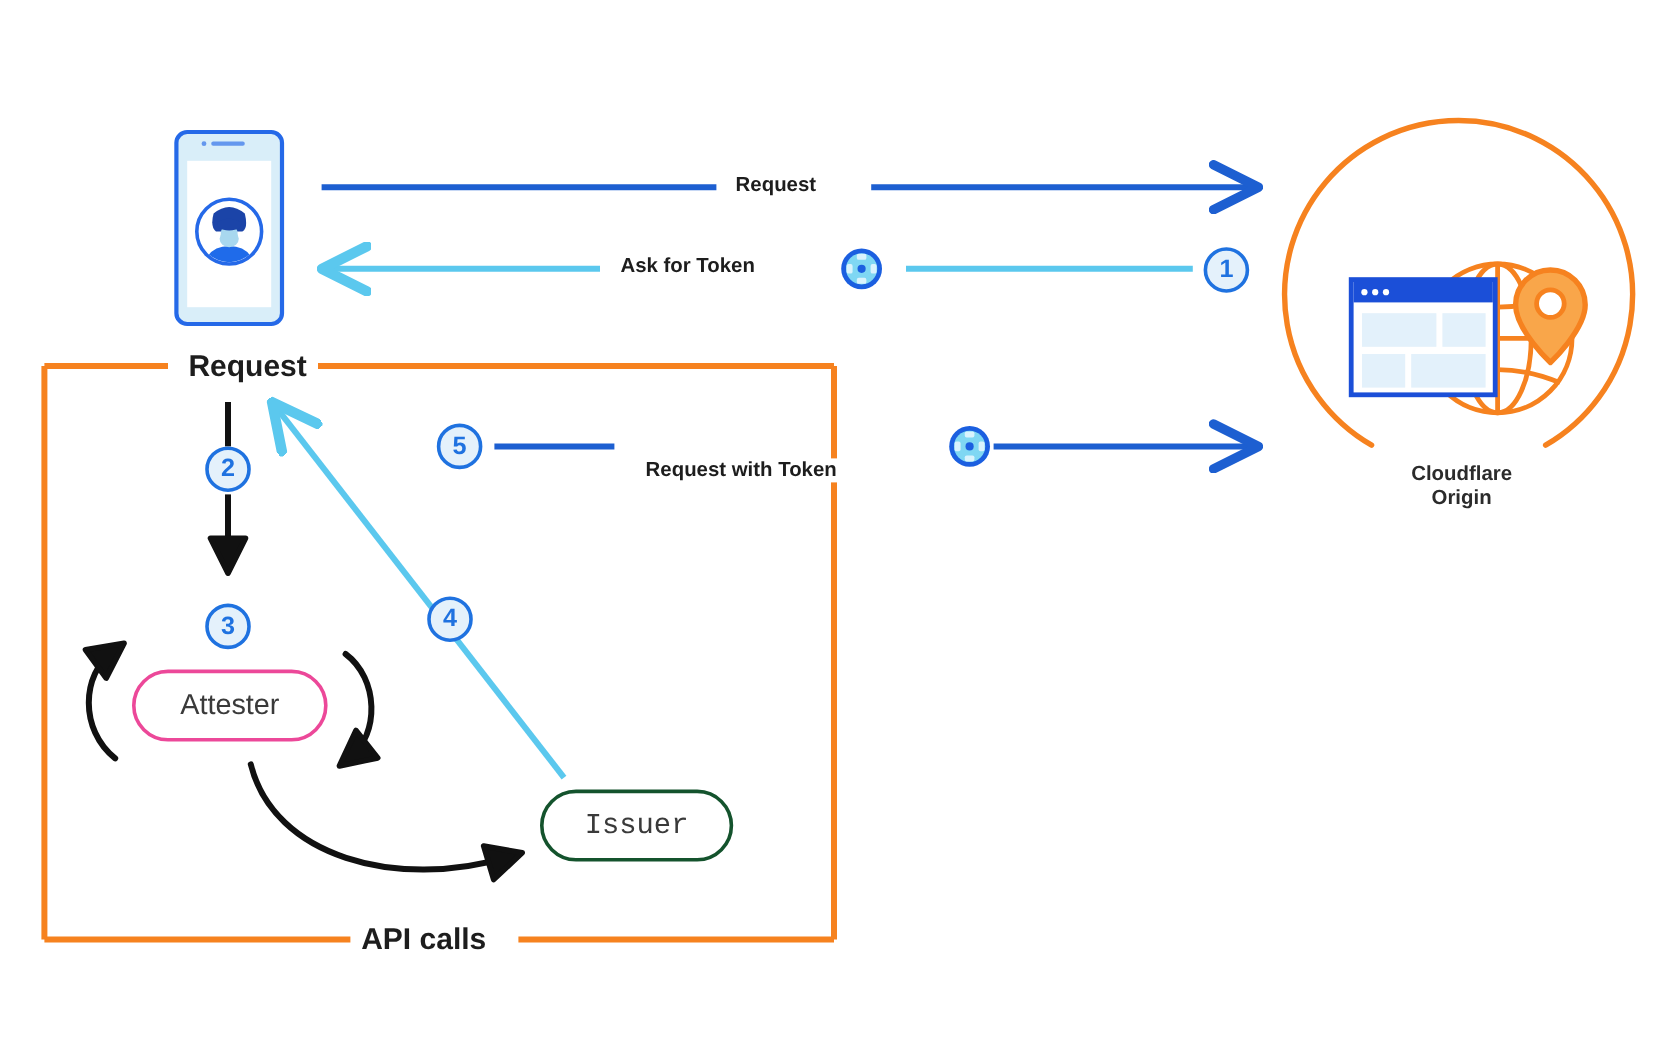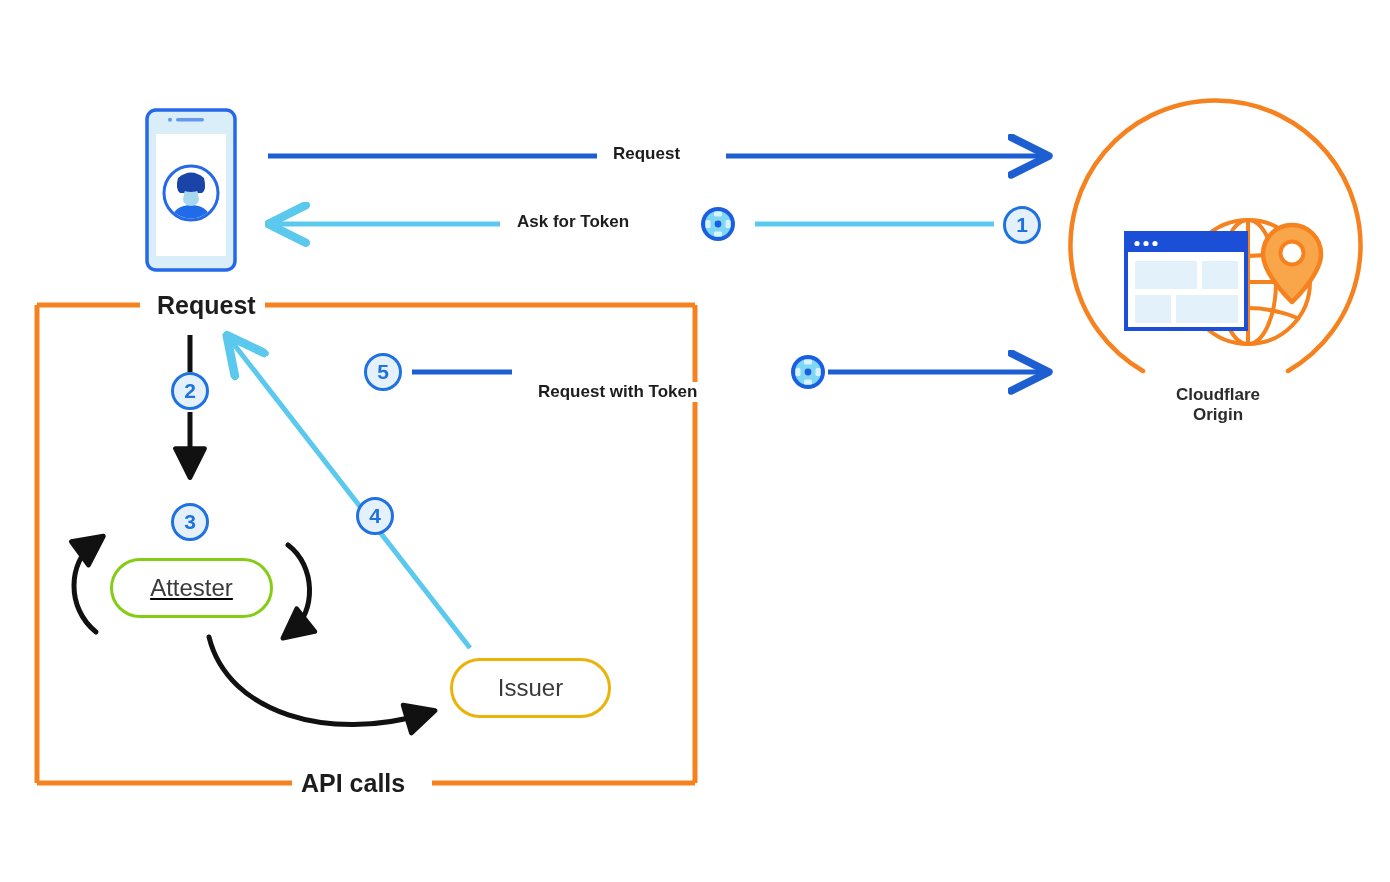--- a/index.html
+++ b/index.html
@@ -81,25 +81,25 @@
   .pill {
     position: absolute;
     box-sizing: border-box;
     background: #ffffff;
     border-radius: 40px;
     display: flex;
     align-items: center;
     justify-content: center;
   }
   .pill-attester {
-    border: 3px solid #84cc16;
-    text-decoration: underline;
+    border: 3px solid #ec4899;
   }
   .pill-issuer {
-    border: 3px solid #eab308;
+    border: 3px solid #14532d;
+    font-family: Liberation Mono, monospace;
   }
   .origin-caption {
     position: absolute;
     text-align: center;
     font-size: 17px;
     font-weight: bold;
     color: #2b2b2b;
     line-height: 1.2;
     white-space: pre-line;
   }

